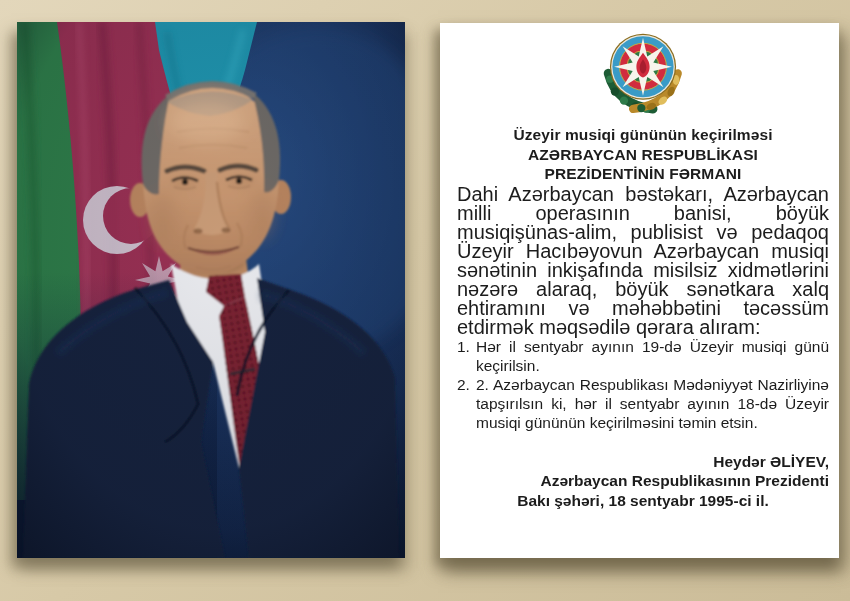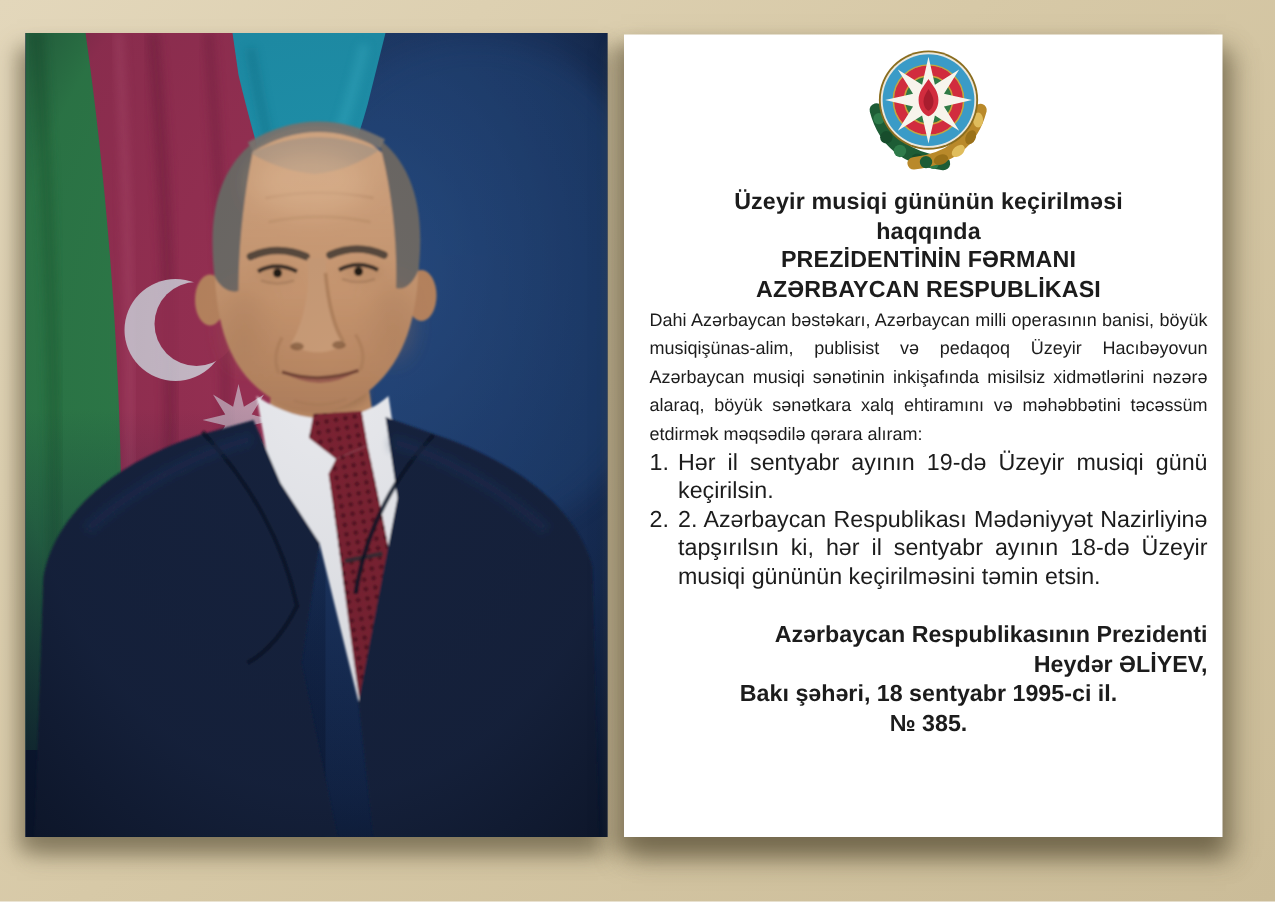--- a/index.html
+++ b/index.html
@@ -13,32 +13,32 @@
   
   .portrait{
     position:absolute;left:17px;top:22px;width:388px;height:536px;
     background:#122345;
     box-shadow:-6px 10px 13px rgba(104,94,68,.62), 4px 12px 14px rgba(104,94,68,.35);
   }
   .portrait svg{display:block;width:388px;height:536px;}
 
   
   .doc{
-    position:absolute;left:416px;top:23px;width:399px;height:535px;
+    position:absolute;left:440px;top:23px;width:399px;height:535px;
     background:#ffffff;box-sizing:border-box;
     padding:9px 10px 0 17px;
     box-shadow:0 11px 15px 2px rgba(100,90,64,.6),
                -6px 7px 10px rgba(100,90,64,.35),
                8px 13px 16px rgba(100,90,64,.4);
     color:#1c1c1c;
   }
   .emblem{ text-align:center; margin:0 0 7px 0; }
   .emblem svg{display:inline-block;vertical-align:top;}
   .heading{ text-align:center; font-weight:bold; font-size:15.5px; line-height:19.5px; letter-spacing:.1px;}
-  .body-par{ margin-top:1px; font-size:12px; line-height:19px;
+  .body-par{ margin-top:1px; font-size:20px; line-height:19px;
     text-align:justify; text-align-last:left; }
   .decree-list{ font-size:15.5px; line-height:19px; }
   .li{ display:flex; align-items:flex-start; }
   .li .num{ flex:none; width:19px; }
   .li .litext{ flex:1; text-align:justify; text-align-last:left; }
   .signature{ margin-top:20px; font-weight:bold; font-size:15.5px; line-height:19.5px; }
   .sig-right{ text-align:right; }
   .sig-left{ text-align:center; }
 </style>
 </head>
@@ -205,39 +205,37 @@
         <polygon fill="#f7f4ec" points="60,7 65.17,29.53 84.75,17.25 72.47,36.83 95,42 72.47,47.17 84.75,66.75 65.17,54.47 60,77 54.83,54.47 35.25,66.75 47.53,47.17 25,42 47.53,36.83 35.25,17.25 54.83,29.53"></polygon>
         <circle cx="60" cy="42" r="12.5" fill="#f7f4ec"></circle>
 
         <path d="M60,25 C64,31 68,35 68,42 C68,49 64,54 60,55 C56,54 52,49 52,42 C52,35 56,31 60,25 Z" fill="#d12c3e"></path>
         <path d="M60,33 C62.5,37 64,39.5 64,43 C64,47 62,50 60,50.5 C58,50 56,47 56,43 C56,39.5 57.5,37 60,33 Z" fill="#a81d2e"></path>
       </svg>
     </div>
 
     <div class="heading">
       <div>Üzeyir musiqi gününün keçirilməsi</div>
-      <div>haqqında</div>
+      <div>AZƏRBAYCAN RESPUBLİKASI</div>
       <div>PREZİDENTİNİN FƏRMANI</div>
-      <div>AZƏRBAYCAN RESPUBLİKASI</div>
     </div>
 
     <div class="body-par">Dahi Azərbaycan bəstəkarı, Azərbaycan milli operasının banisi, böyük musiqişünas-alim, publisist və pedaqoq Üzeyir Hacıbəyovun Azərbaycan musiqi sənətinin inkişafında misilsiz xidmətlərini nəzərə alaraq, böyük sənətkara xalq ehtiramını və məhəbbətini təcəssüm etdirmək məqsədilə qərara alıram:</div>
 
     <div class="decree-list">
       <div class="li">
         <span class="num">1.</span>
         <div class="litext">Hər il sentyabr ayının 19-də Üzeyir musiqi günü keçirilsin.</div>
       </div>
       <div class="li">
         <span class="num">2.</span>
         <div class="litext">2. Azərbaycan Respublikası Mədəniyyət Nazirliyinə tapşırılsın ki, hər il sentyabr ayının 18-də Üzeyir musiqi gününün keçirilməsini təmin etsin.</div>
       </div>
     </div>
 
     <div class="signature">
+      <div class="sig-right">Heydər ƏLİYEV,</div>
       <div class="sig-right">Azərbaycan Respublikasının Prezidenti</div>
-      <div class="sig-right">Heydər ƏLİYEV,</div>
       <div class="sig-left">Bakı şəhəri, 18 sentyabr 1995-ci il.</div>
-      <div class="sig-left">№ 385.</div>
     </div>
 
   </div>
 </div>
 
 </body></html>

